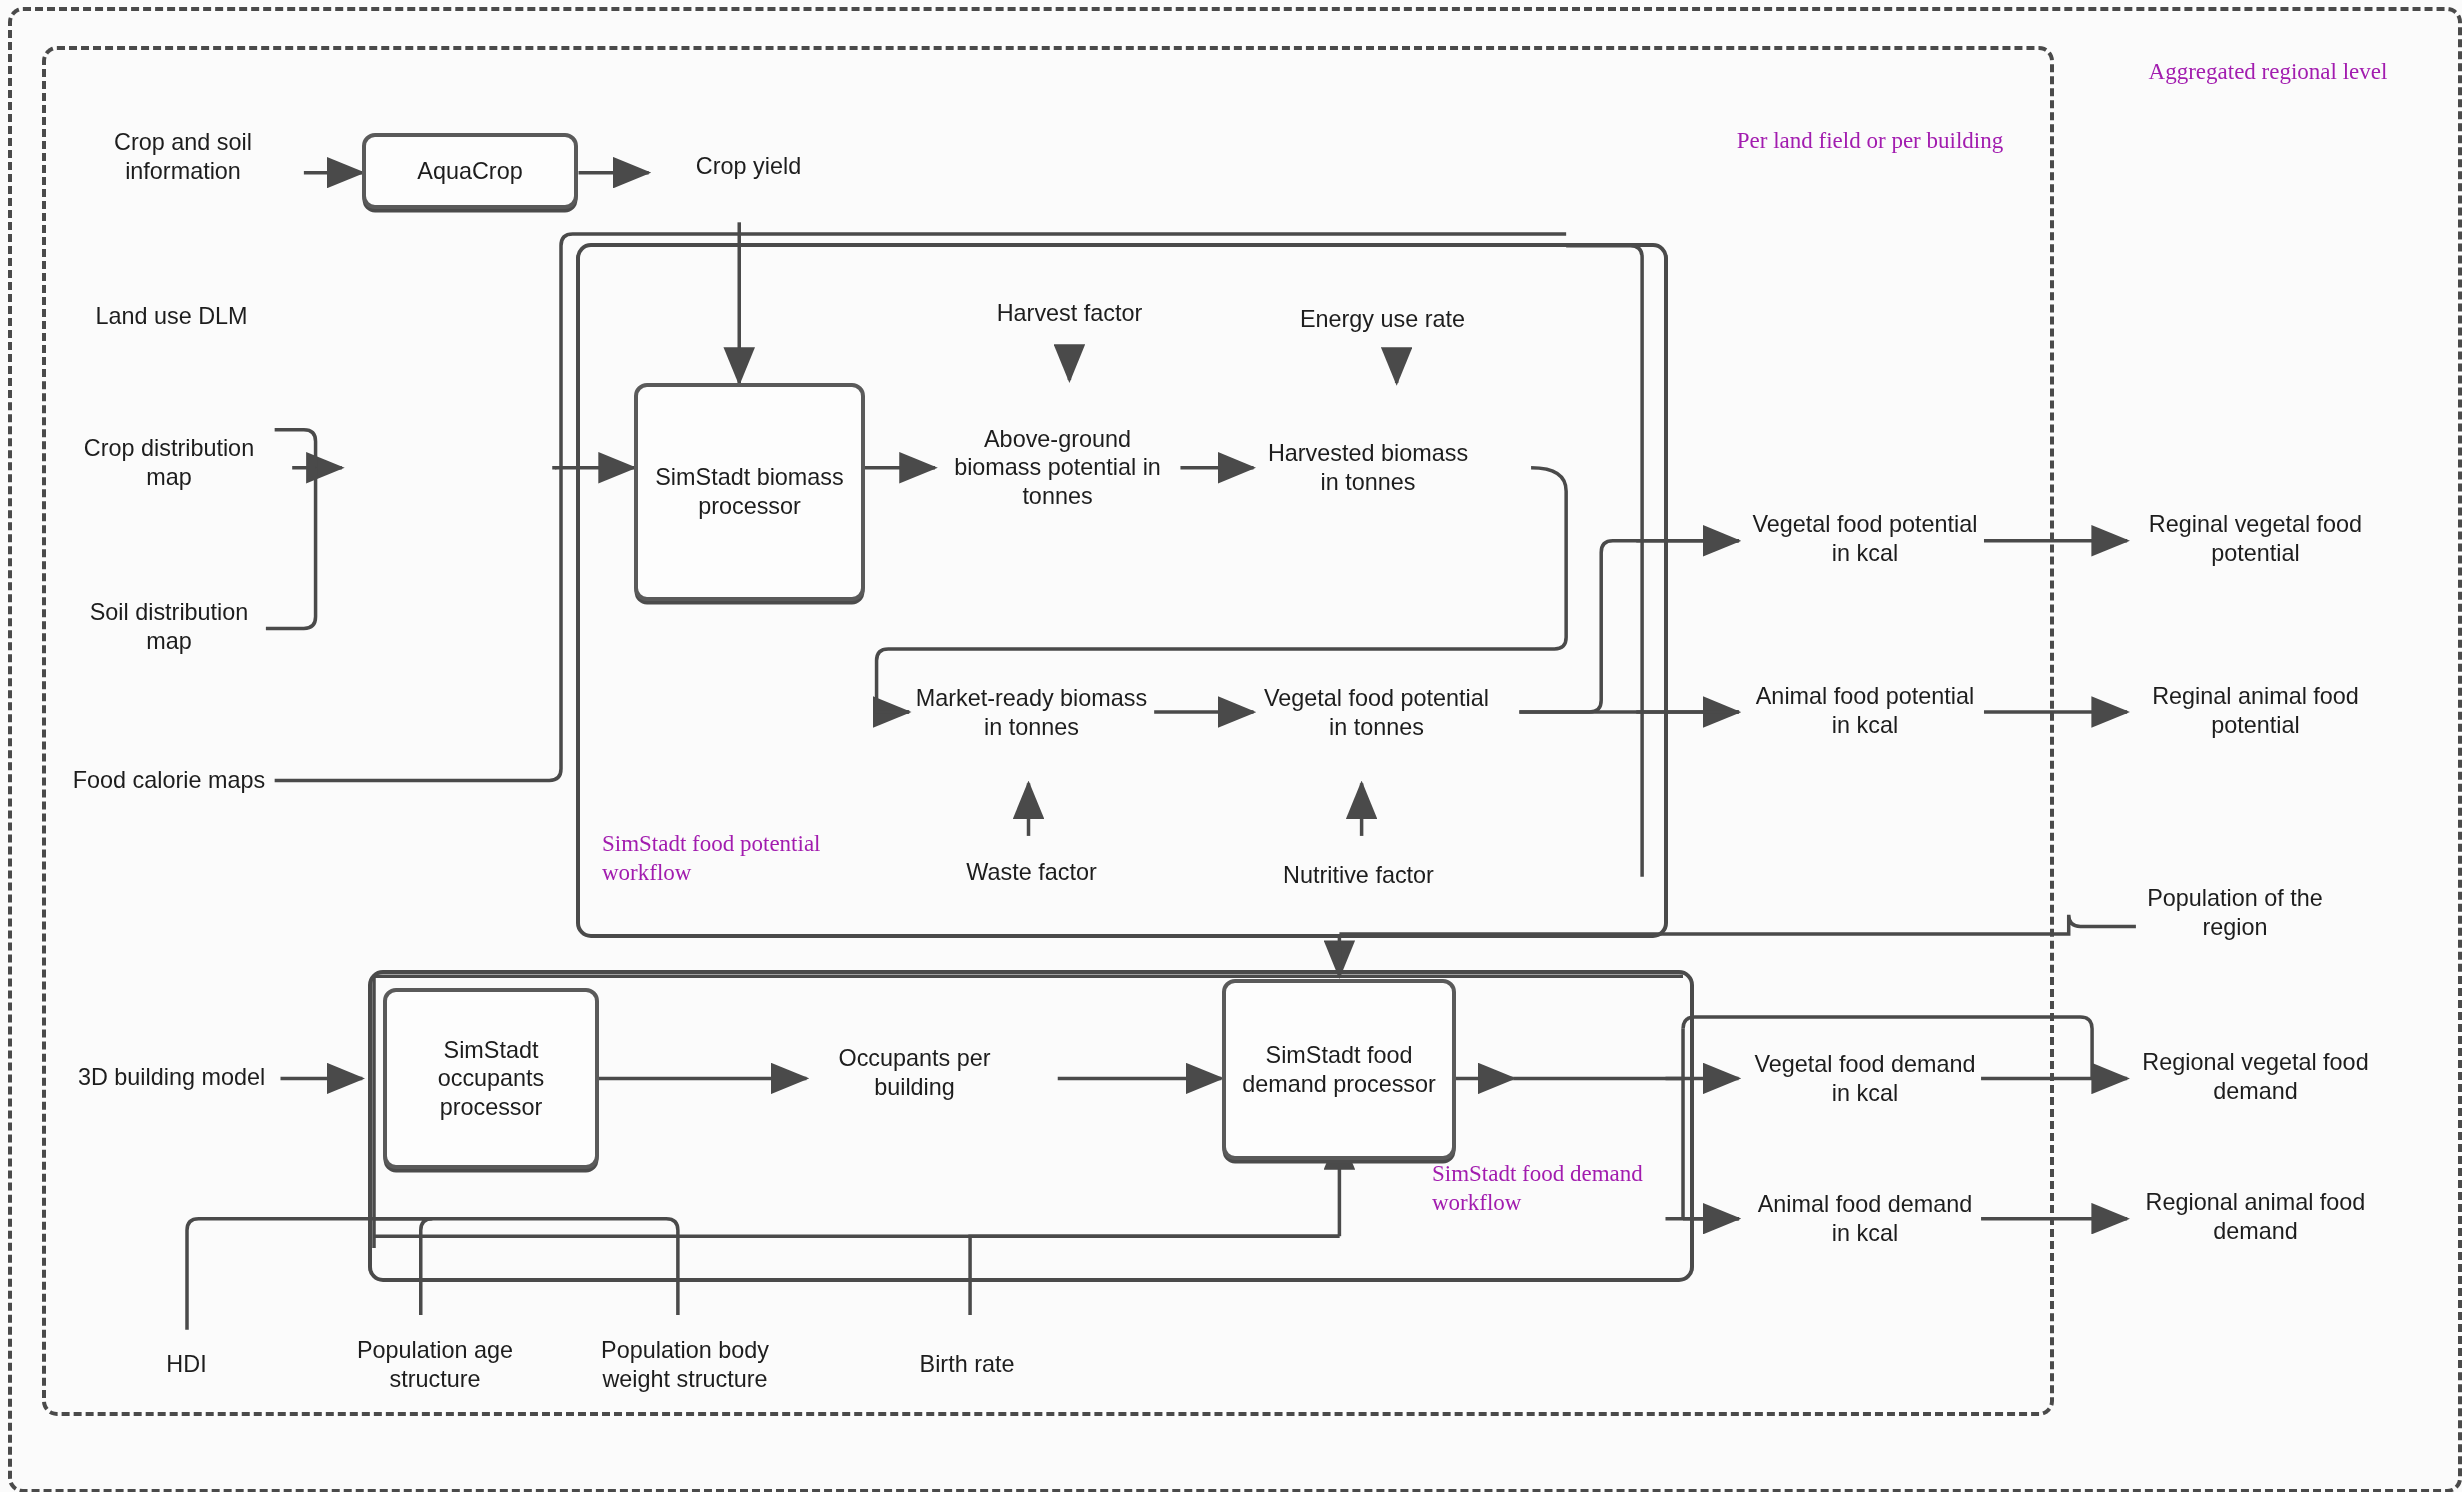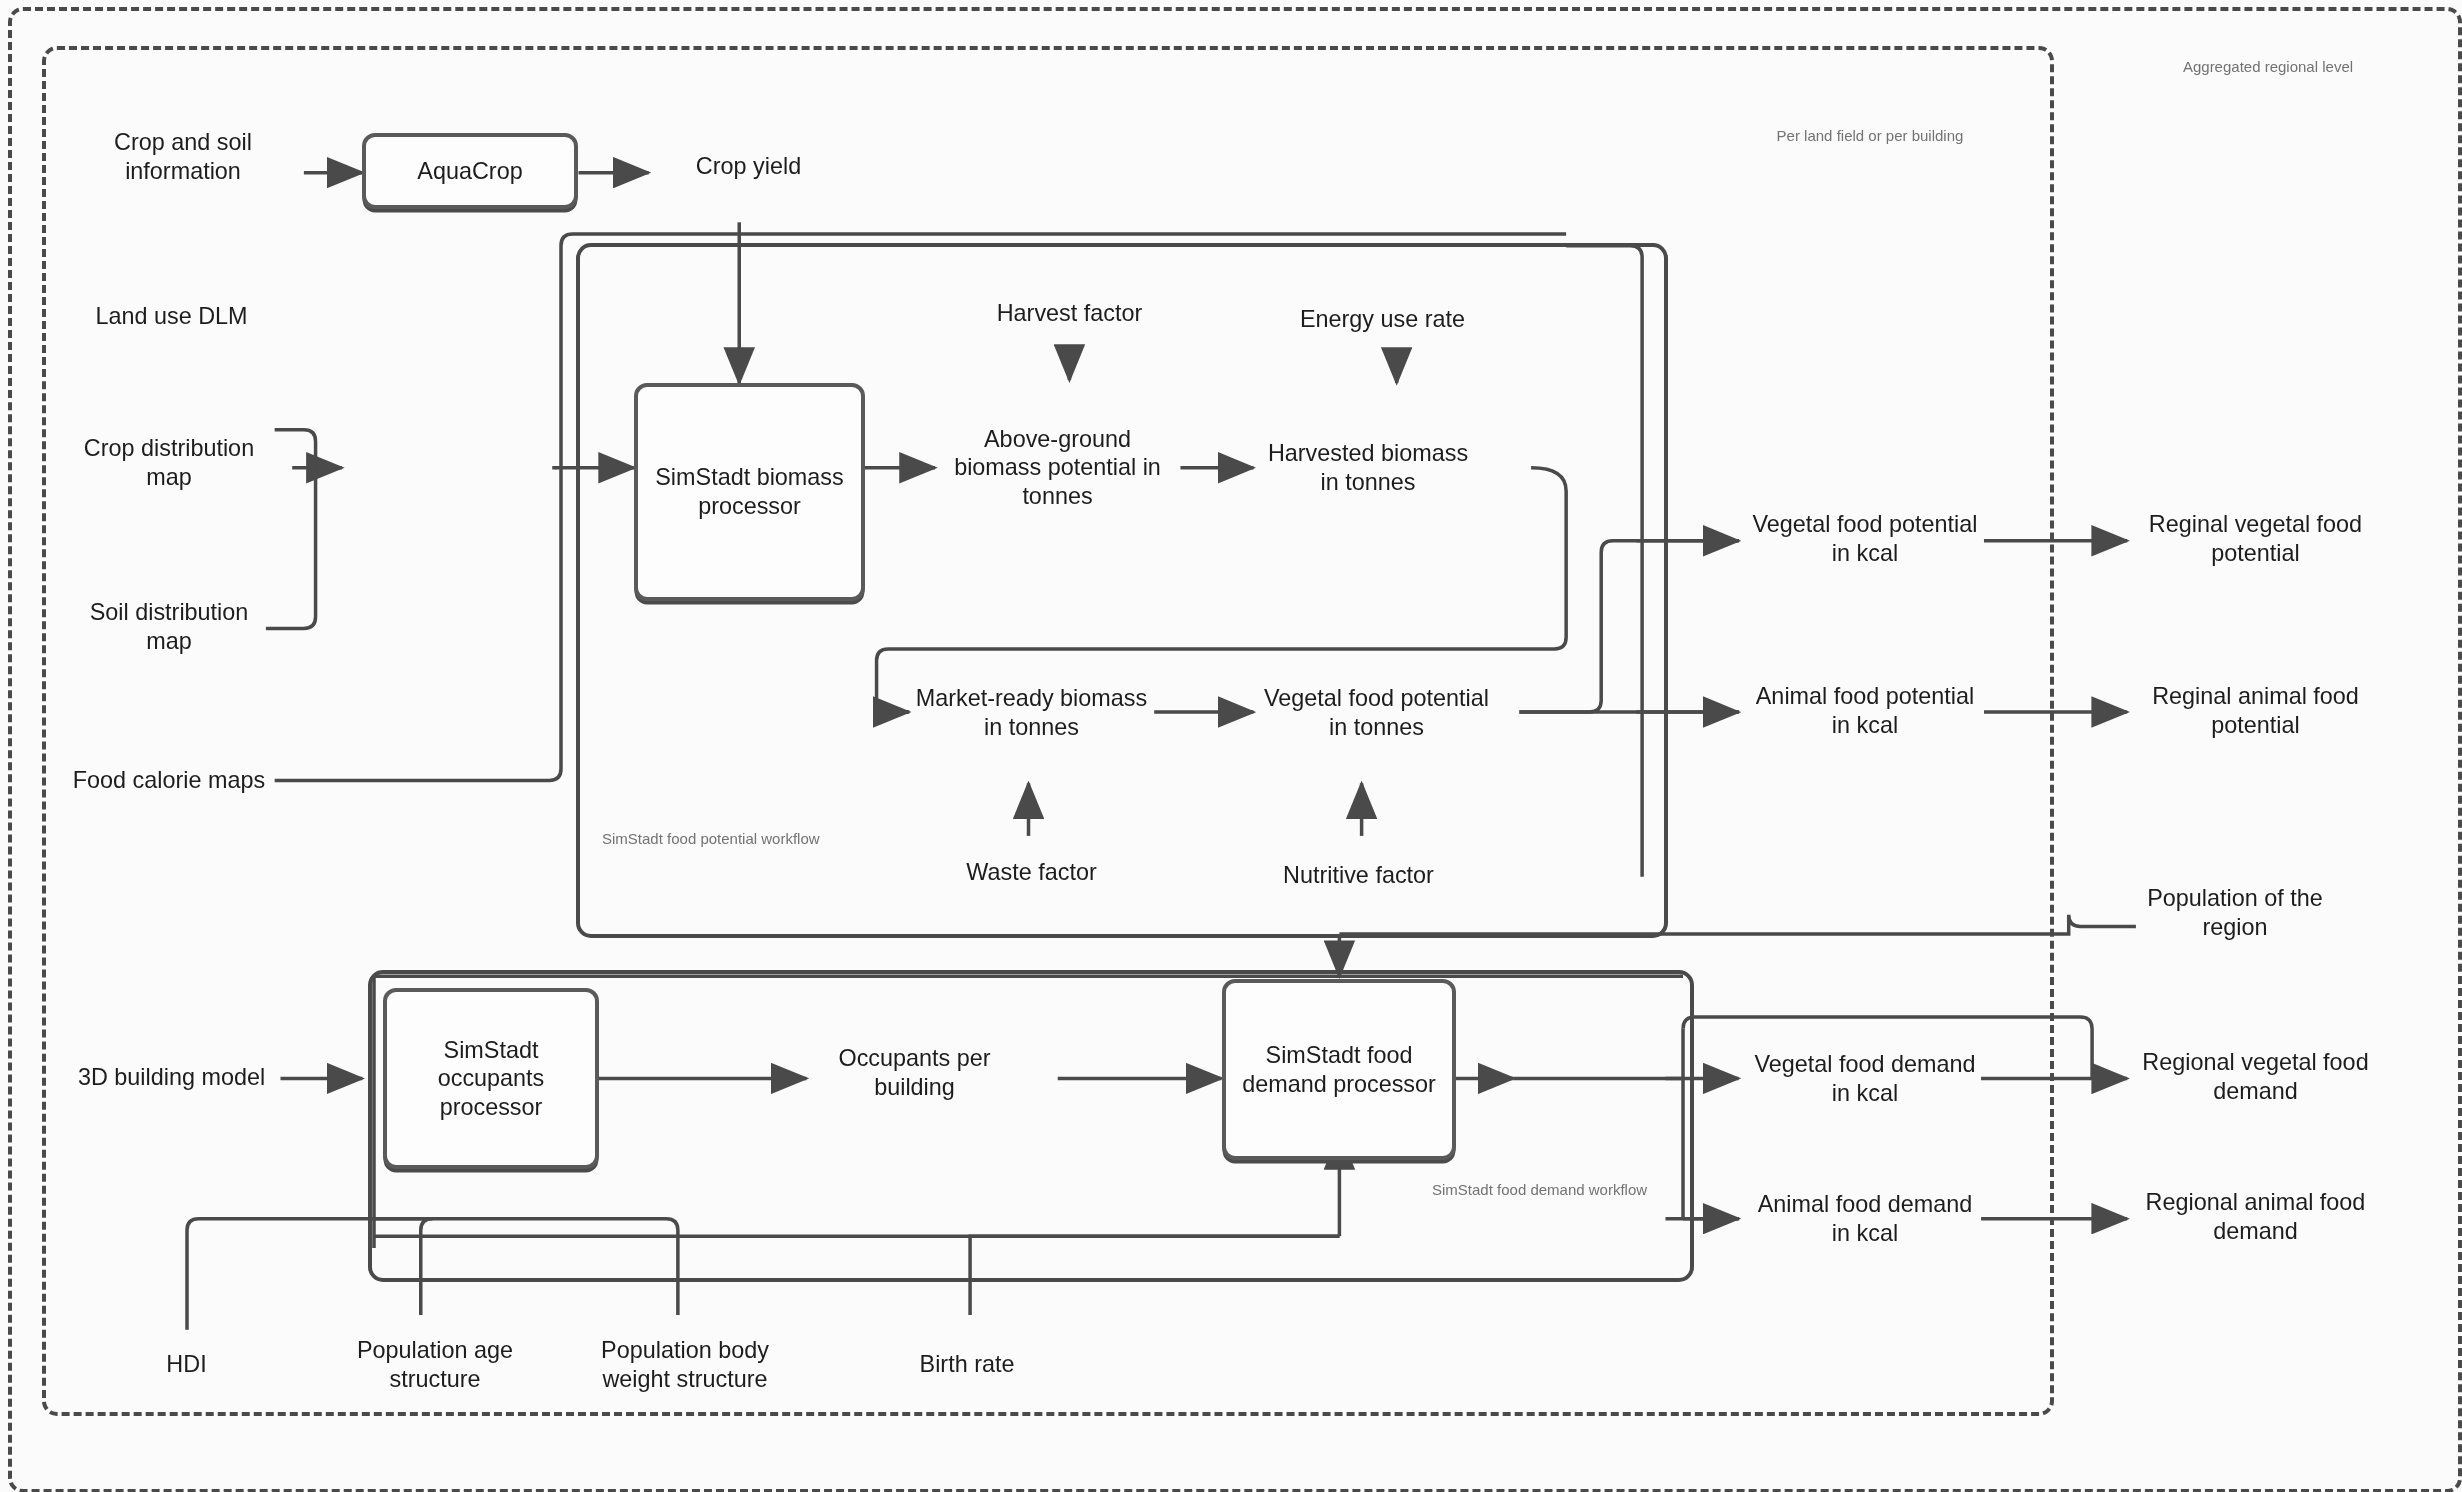--- a/index.html
+++ b/index.html
@@ -24,21 +24,21 @@
   
   .para{background:transparent;border:none;}
   .para::before{content:"";position:absolute;left:0;top:0;right:0;bottom:0;
         transform:skewX(-11deg);border:4.1px solid #5a5a5a;border-radius:11.7px;
         box-shadow:0 4.1px 0 -0.6px #4b4b4b;z-index:-1;}
   .para.white::before{background:#fdfdfd;}
   .para.yellow::before{background:#f9e6a3;border-color:#6b6445;}
   .para.blue::before{background:#c3e2f4;border-color:#4a5a64;}
   .para span{position:relative;z-index:1;}
 
-  .caption{position:absolute;font-size:15px;color:#737373;text-align:center;line-height:1.25;}
+  .caption{position:absolute;font-size:23px;color:#a21caf;text-align:center;line-height:1.25;font-family:Liberation Serif, serif;}
 </style>
 </head>
 <body>
 
 <div id="stage">
 
   <svg id="wires" viewBox="0 0 4213 2554">
     <defs>
       <marker id="ah" markerWidth="11" markerHeight="9" refX="10.2" refY="4.5" orient="auto" markerUnits="strokeWidth">
         <path d="M0,0 L11,4.5 L0,9 z" fill="#4a4a4a"></path>
@@ -145,21 +145,21 @@
   <div class="region" style="left:8.2px;top:7px;width:2446px;height:1478px;"></div>
   <div class="region" style="left:42px;top:46px;width:2004px;height:1362px;"></div>
 
   <div class="caption" style="left:1718px;top:127px;width:304px;">Per land field or per building</div>
   <div class="caption" style="left:2116px;top:58px;width:304px;">Aggregated regional level</div>
 
   <div class="wfbox" style="left:576px;top:243px;width:1084px;height:687px;"></div>
   <div class="wfbox" style="left:368px;top:970px;width:1318px;height:304px;"></div>
 
   <div class="caption" style="left:602px;top:830px;width:257px;text-align:left;">SimStadt food potential workflow</div>
-  <div class="caption" style="left:1432px;top:1160px;width:245px;text-align:left;margin-top:21px;">SimStadt food demand workflow</div>
+  <div class="caption" style="left:1432px;top:1160px;width:245px;text-align:left;">SimStadt food demand workflow</div>
 
   <div class="node para yellow" style="left:69px;top:110px;width:228px;height:94px;">
     <span>Crop and soil information</span>
   </div>
 
   <div class="node proc" style="left:362px;top:133px;width:216px;height:76px;">
     <span>AquaCrop</span>
   </div>
 
   <div class="node para white" style="left:649px;top:111px;width:199px;height:111px;">

